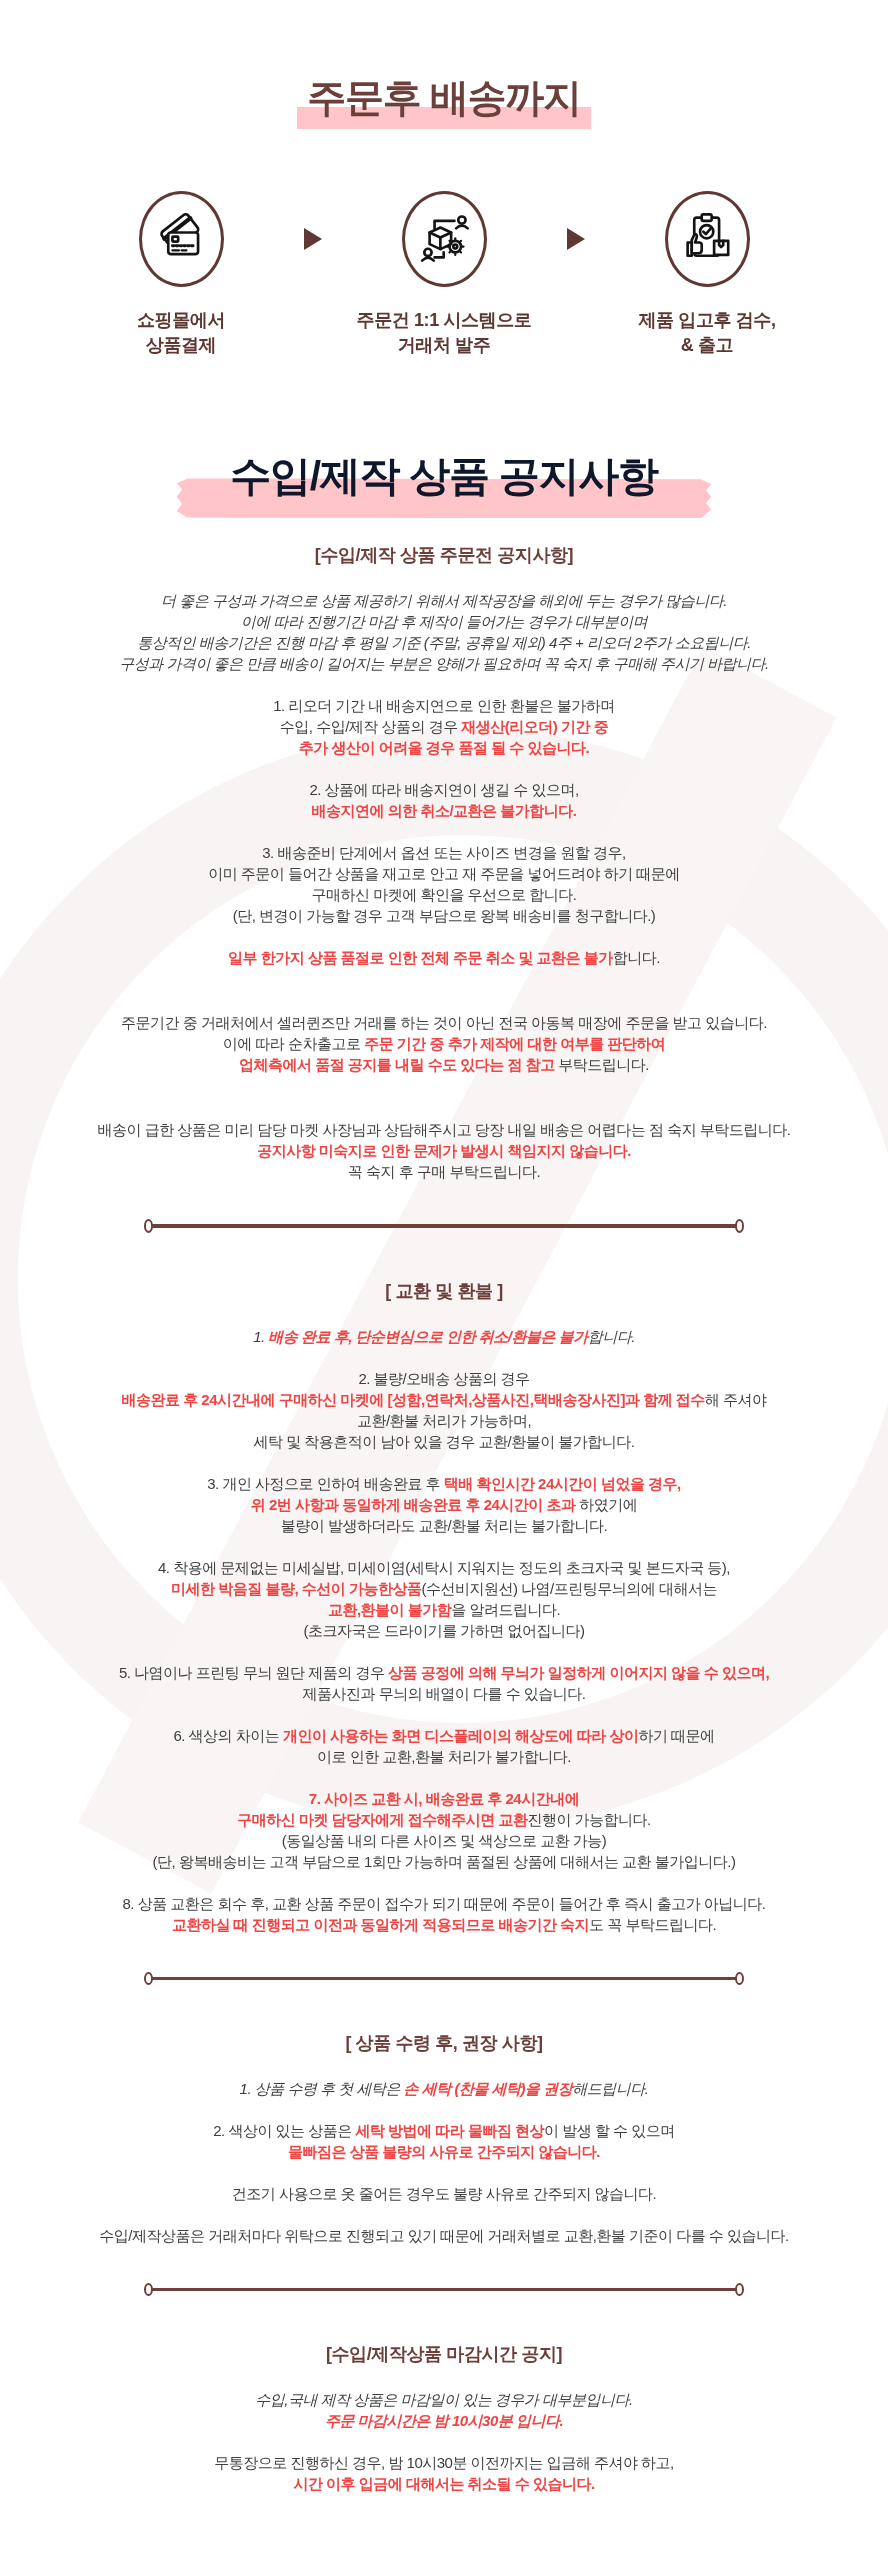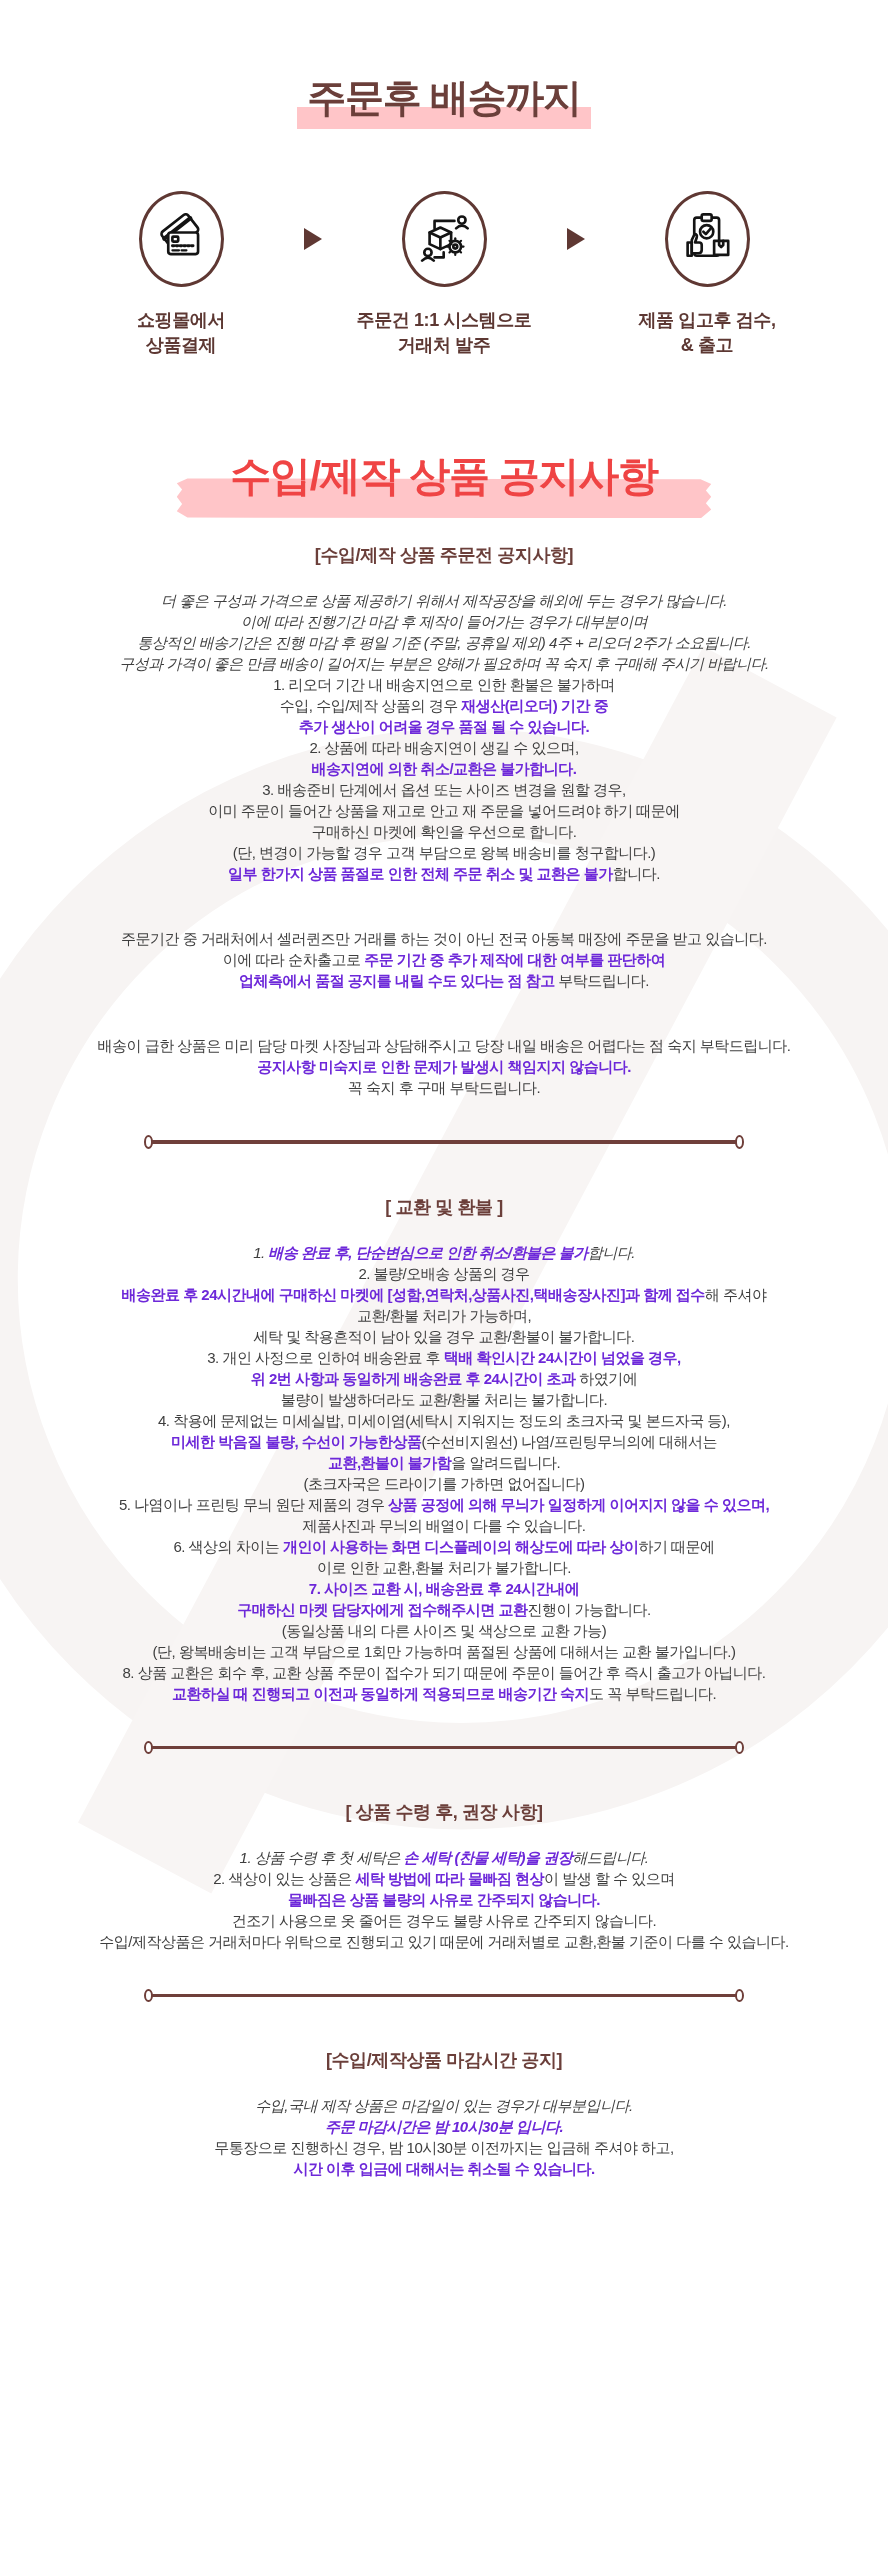--- a/index.html
+++ b/index.html
@@ -35,36 +35,36 @@
     border-top: 11.5px solid transparent; border-bottom: 11.5px solid transparent;
     border-left: 18px solid #5f3833;
   }
   .step-label { margin-top: 21px; font-size: 18px; line-height: 25px; color: #5d3833; font-weight: 600; letter-spacing: -0.4px; text-align: center; }
 
   
   .notice-title-wrap { margin-top: 98px; }
   .notice-title {
     position: relative; display: inline-block; margin: 0; padding: 0 3.6px;
     font-size: 41px; font-weight: 900; letter-spacing: -1.3px; line-height: 1;
-    color: #ef4444;
+    color: #0f172a;
   }
   .notice-title .txt { position: relative; z-index: 1; }
   .notice-title .tape {
     position: absolute; left: -50px; right: -50px; top: 22px; height: 40px;
     background: #ffc5c8; z-index: 0;
     clip-path: polygon(0% 12%, 2% 0%, 98% 2%, 100% 14%, 99% 30%, 100% 46%, 99% 62%, 100% 78%, 98% 100%, 2% 98%, 0% 82%, 1% 64%, 0% 46%, 1% 28%);
   }
 
   
   section { margin-top: 46px; }
   .sec-heading { margin: 0 0 23px; font-size: 18px; font-weight: 700; letter-spacing: -0.4px; color: #6b3f3a; }
-  .blocks .tblock { }
+  .blocks .tblock { margin-top: 21px; }
   .blocks .tblock:first-child { margin-top: 0; font-style: italic; }
   .tline { font-size: 15px; line-height: 21px; color: #3e3e3e; letter-spacing: -0.5px; white-space: nowrap; }
-  .red { color: #6d28d9; font-weight: 700; }
+  .red { color: #ef4444; font-weight: 700; }
   #sec-pre .blocks .tblock:nth-child(6),
   #sec-pre .blocks .tblock:nth-child(7) { margin-top: 44px; }
   #sec-care .blocks .tblock:nth-child(4) { }
 
   
   .divider { display: flex; align-items: center; width: 600px; margin: 37px auto; }
   .ring { flex: none; width: 9px; height: 13.3px; border: 2.7px solid #6f3f3a; border-radius: 50%; background: #fff; }
   .rule { flex: 1; height: 3.6px; background: #6f3f3a; margin: 0 -0.9px; }
 </style>
 </head>

